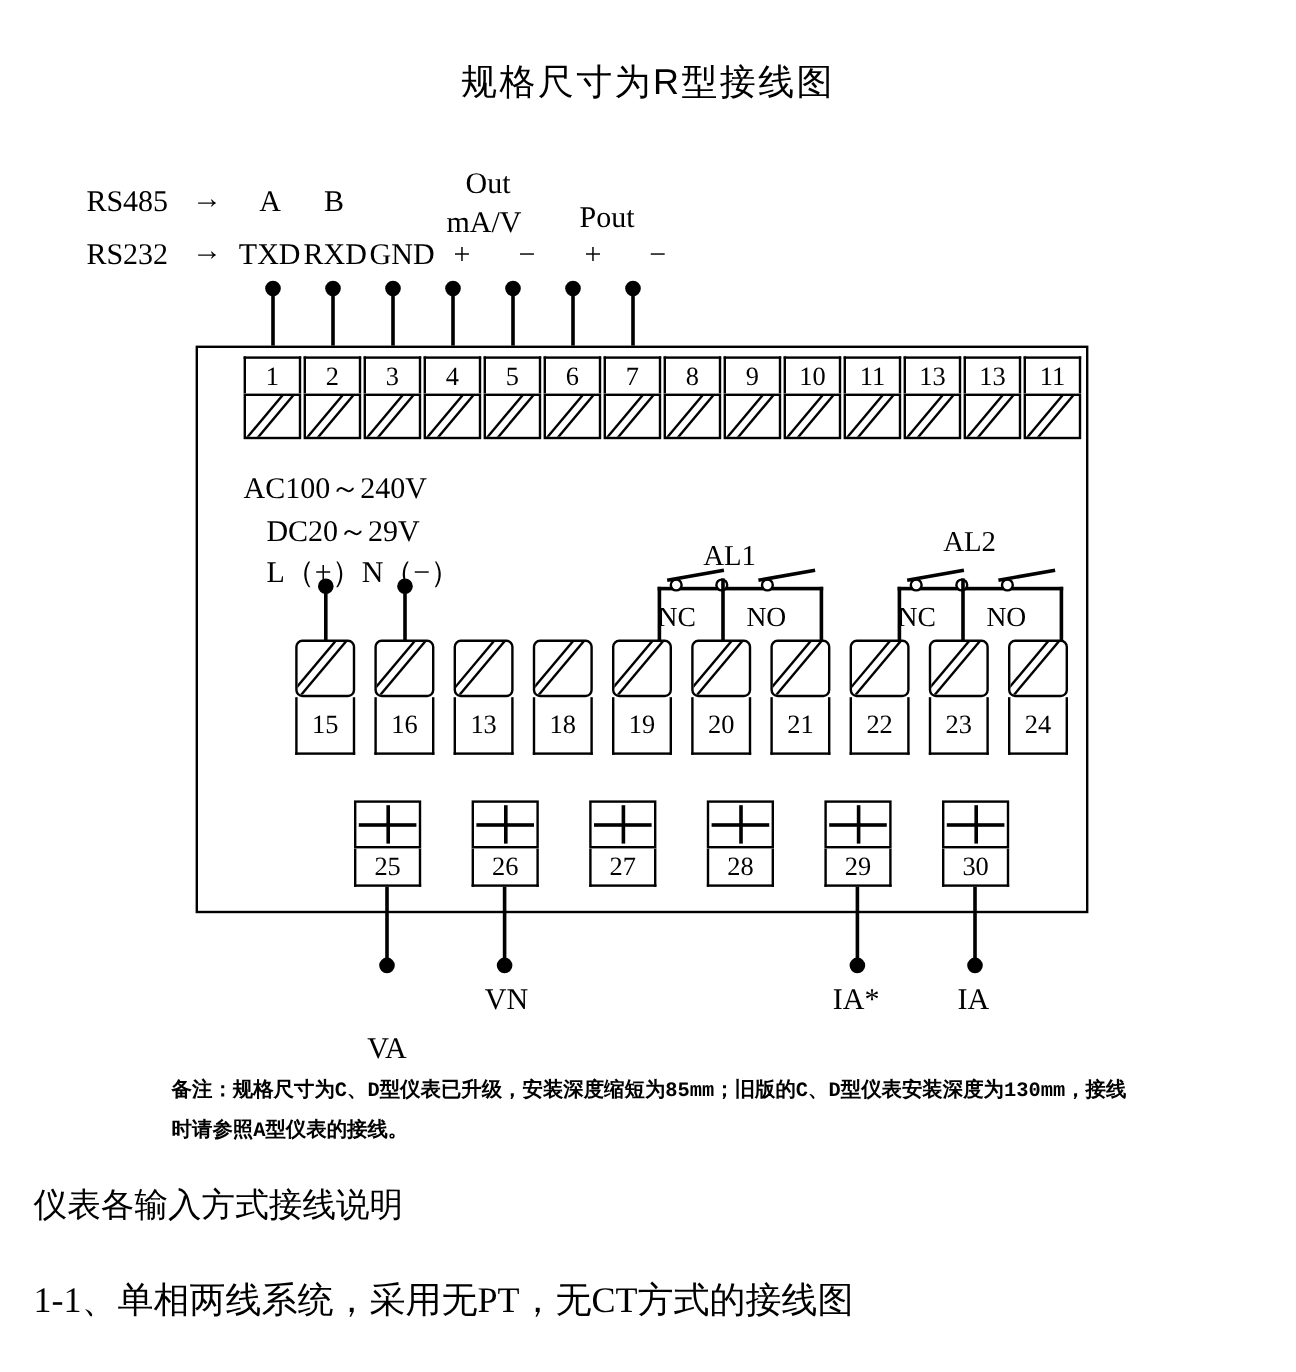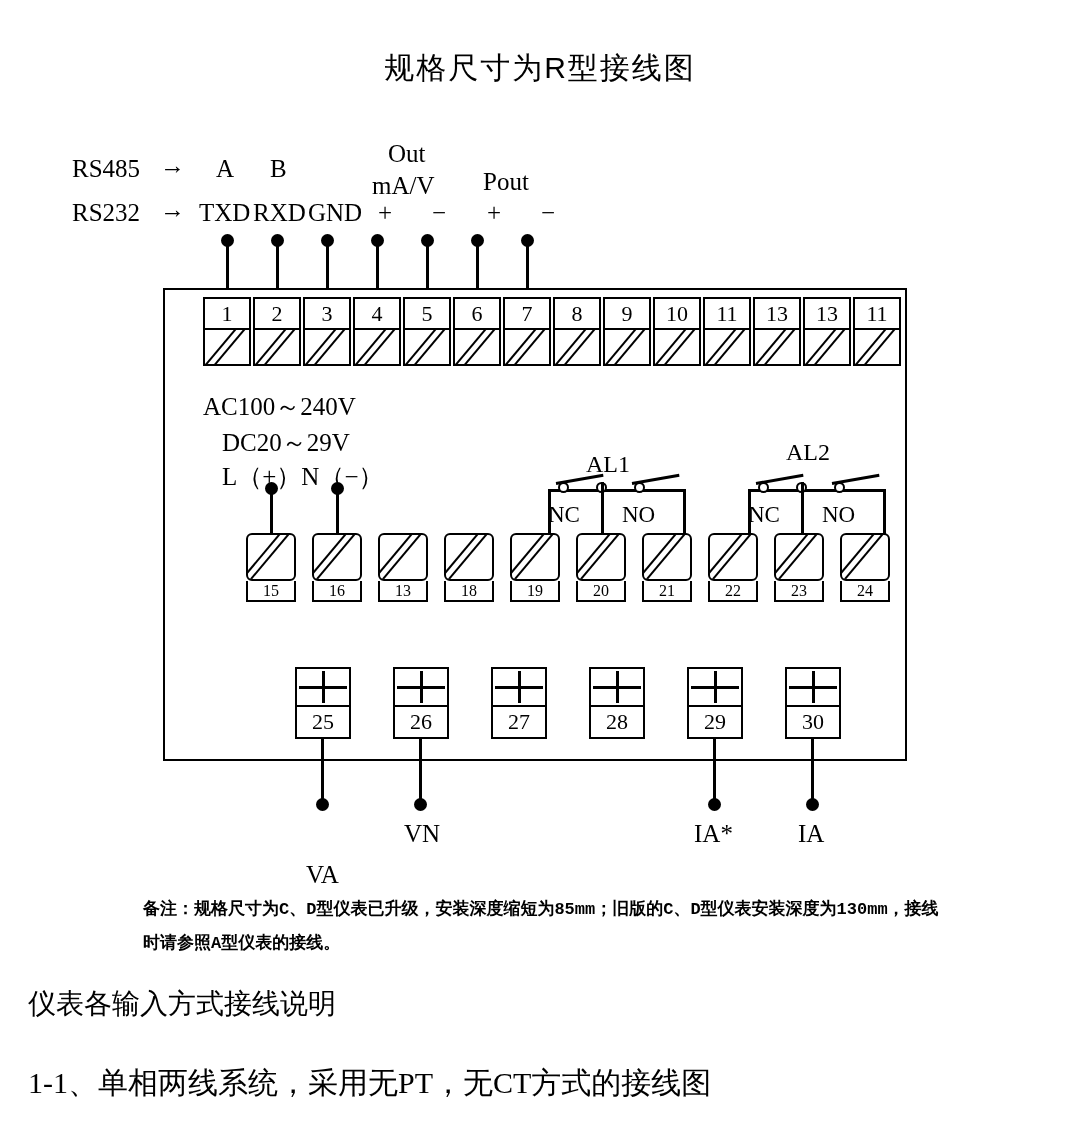--- a/index.html
+++ b/index.html
@@ -26,22 +26,22 @@
   .cnum{height:31px;border:2px solid #000;border-bottom:none;box-sizing:border-box;
         display:flex;align-items:center;justify-content:center;font-size:22px;background:#fff;}
   .screw{height:38px;border:2px solid #000;box-sizing:border-box;background:#fff;position:relative;overflow:hidden;}
   .screw:before,.screw:after{content:"";position:absolute;background:#000;}
   .screw:before{width:2px;height:78px;left:50%;top:-20px;transform:rotate(40deg);transform-origin:center;}
   .screw:after{width:2px;height:78px;left:30%;top:-20px;transform:rotate(40deg);transform-origin:center;}
   .screw.round{border-radius:6px;}
   
   .trow2{position:absolute;left:246px;top:533px;display:flex;}
   .cell2{width:50px;margin-right:16px;}
-  .cnum2{height:21px;border:2px solid #000;border-top:none;box-sizing:border-box;
-         display:flex;align-items:center;justify-content:center;font-size:16px;background:#fff;}
+  .cnum2{height:48px;border:2px solid #000;border-top:none;box-sizing:border-box;
+         display:flex;align-items:center;justify-content:center;font-size:22px;background:#fff;}
   
   .trow3{position:absolute;left:295px;top:667px;display:flex;}
   .cell3{width:56px;margin-right:42px;}
   .cross{height:40px;border:2px solid #000;box-sizing:border-box;position:relative;background:#fff;}
   .cross:before,.cross:after{content:"";position:absolute;background:#000;}
   .cross:before{left:50%;top:2px;bottom:2px;width:3px;margin-left:-1.5px;}
   .cross:after{top:50%;left:2px;right:2px;height:3px;margin-top:-1.5px;}
   .cnum3{height:32px;border:2px solid #000;border-top:none;box-sizing:border-box;
          display:flex;align-items:center;justify-content:center;font-size:22px;background:#fff;}
   

